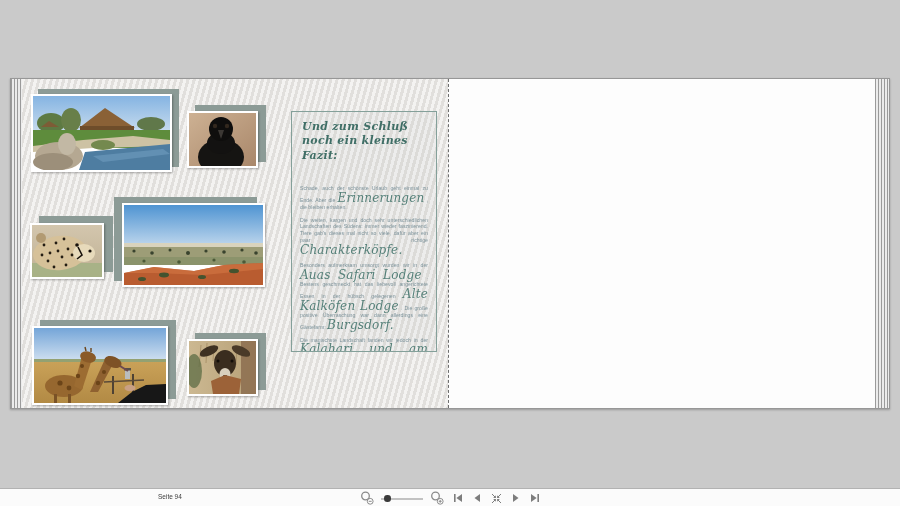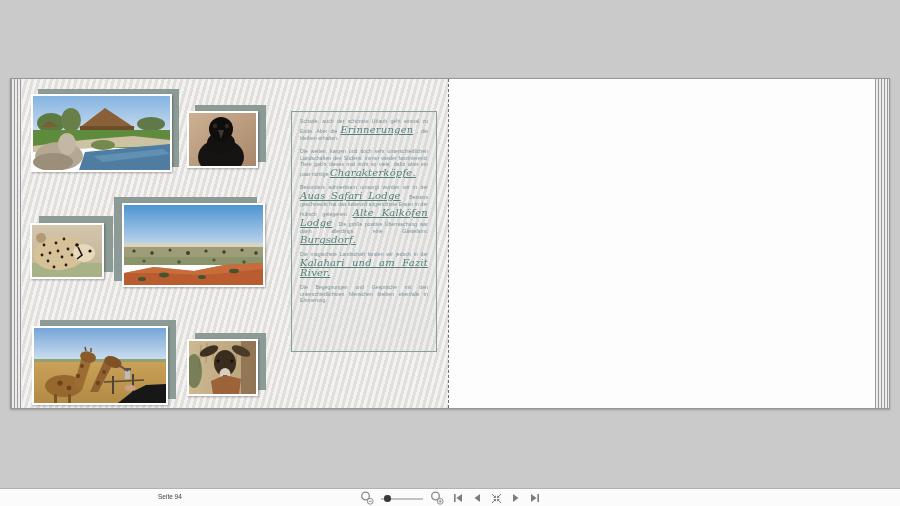--- a/index.html
+++ b/index.html
@@ -40,21 +40,21 @@
     font-family:"DejaVu Serif",serif;font-style:italic;font-weight:bold;
     font-size:11px;line-height:1.3;color:#3f6e66;letter-spacing:.3px;
     margin:2px 0 22px 2px;
   }
   .tb-p{
     font-size:5.2px;line-height:1.32;color:#7d939b;text-align:justify;
     margin:0 0 6px 0;
   }
   .run-accent{
     font-family:"DejaVu Serif",serif;font-style:italic;
-    font-size:10px;color:#558079;letter-spacing:.2px;line-height:1;text-decoration:underline;
+    font-size:12px;color:#558079;letter-spacing:.2px;line-height:1;
   }
   
   .statusbar{
     position:absolute;left:0;bottom:0;width:900px;height:18px;
     background:#fbfbfb;border-top:1px solid #b2b2b2;box-sizing:border-box;
   }
   .page-label{
     position:absolute;left:158px;top:4px;font-size:6.5px;color:#3c3c3c;
   }
   .toolbar{
@@ -274,20 +274,21 @@
           <circle cx="29" cy="20" r="1.5" fill="#120d08"></circle>
           <circle cx="43" cy="20" r="1.5" fill="#120d08"></circle>
           <ellipse cx="36" cy="33" rx="5.5" ry="6" fill="#d9cfbd"></ellipse>
           <ellipse cx="36" cy="36" rx="2.5" ry="2" fill="#14100c"></ellipse>
           <polygon points="24,53 50,53 52,38 36,34 22,40" fill="#9c6238"></polygon>
         </svg>
       </div>
     </div>
 
     <div class="textbox">
+      <div class="tb-title">Und zum Schluß noch ein kleines Fazit:</div>
 
       <p class="tb-p"><span>Schade,  auch der schönste Urlaub geht einmal zu Ende. Aber die </span><span class="run-accent">Erinnerungen</span><span> , die bleiben erhalten.</span></p>
 
       <p class="tb-p"><span>Die weiten, kargen und doch  sehr unterschiedlichen Landschaften des Südens: immer wieder faszinierend. Tiere gab's dieses mal nicht so viele, dafür aber ein paar richtige </span><span class="run-accent">Charakterköpfe.</span></p>
 
       <p class="tb-p"><span>Besonders aufmerksam umsorgt wurden wir in der </span><span class="run-accent">Auas Safari Lodge</span><span> . Bestens geschmeckt hat das liebevoll angerichtete Essen  in der hübsch gelegenen </span><span class="run-accent">Alte Kalköfen Lodge</span><span> . Die große positive Überraschung war dann allerdings eine Gästefarm: </span><span class="run-accent">Burgsdorf.</span></p>
 
       <p class="tb-p"><span>Die magischste Landschaft fanden wir jedoch in der </span><span class="run-accent">Kalahari und am Fazit River.</span></p>
 
       <p class="tb-p"><span>Die Begegnungen und Gespräche mit den unterschiedlichsten Menschen bleiben ebenfalls in Erinnerung.</span></p>

